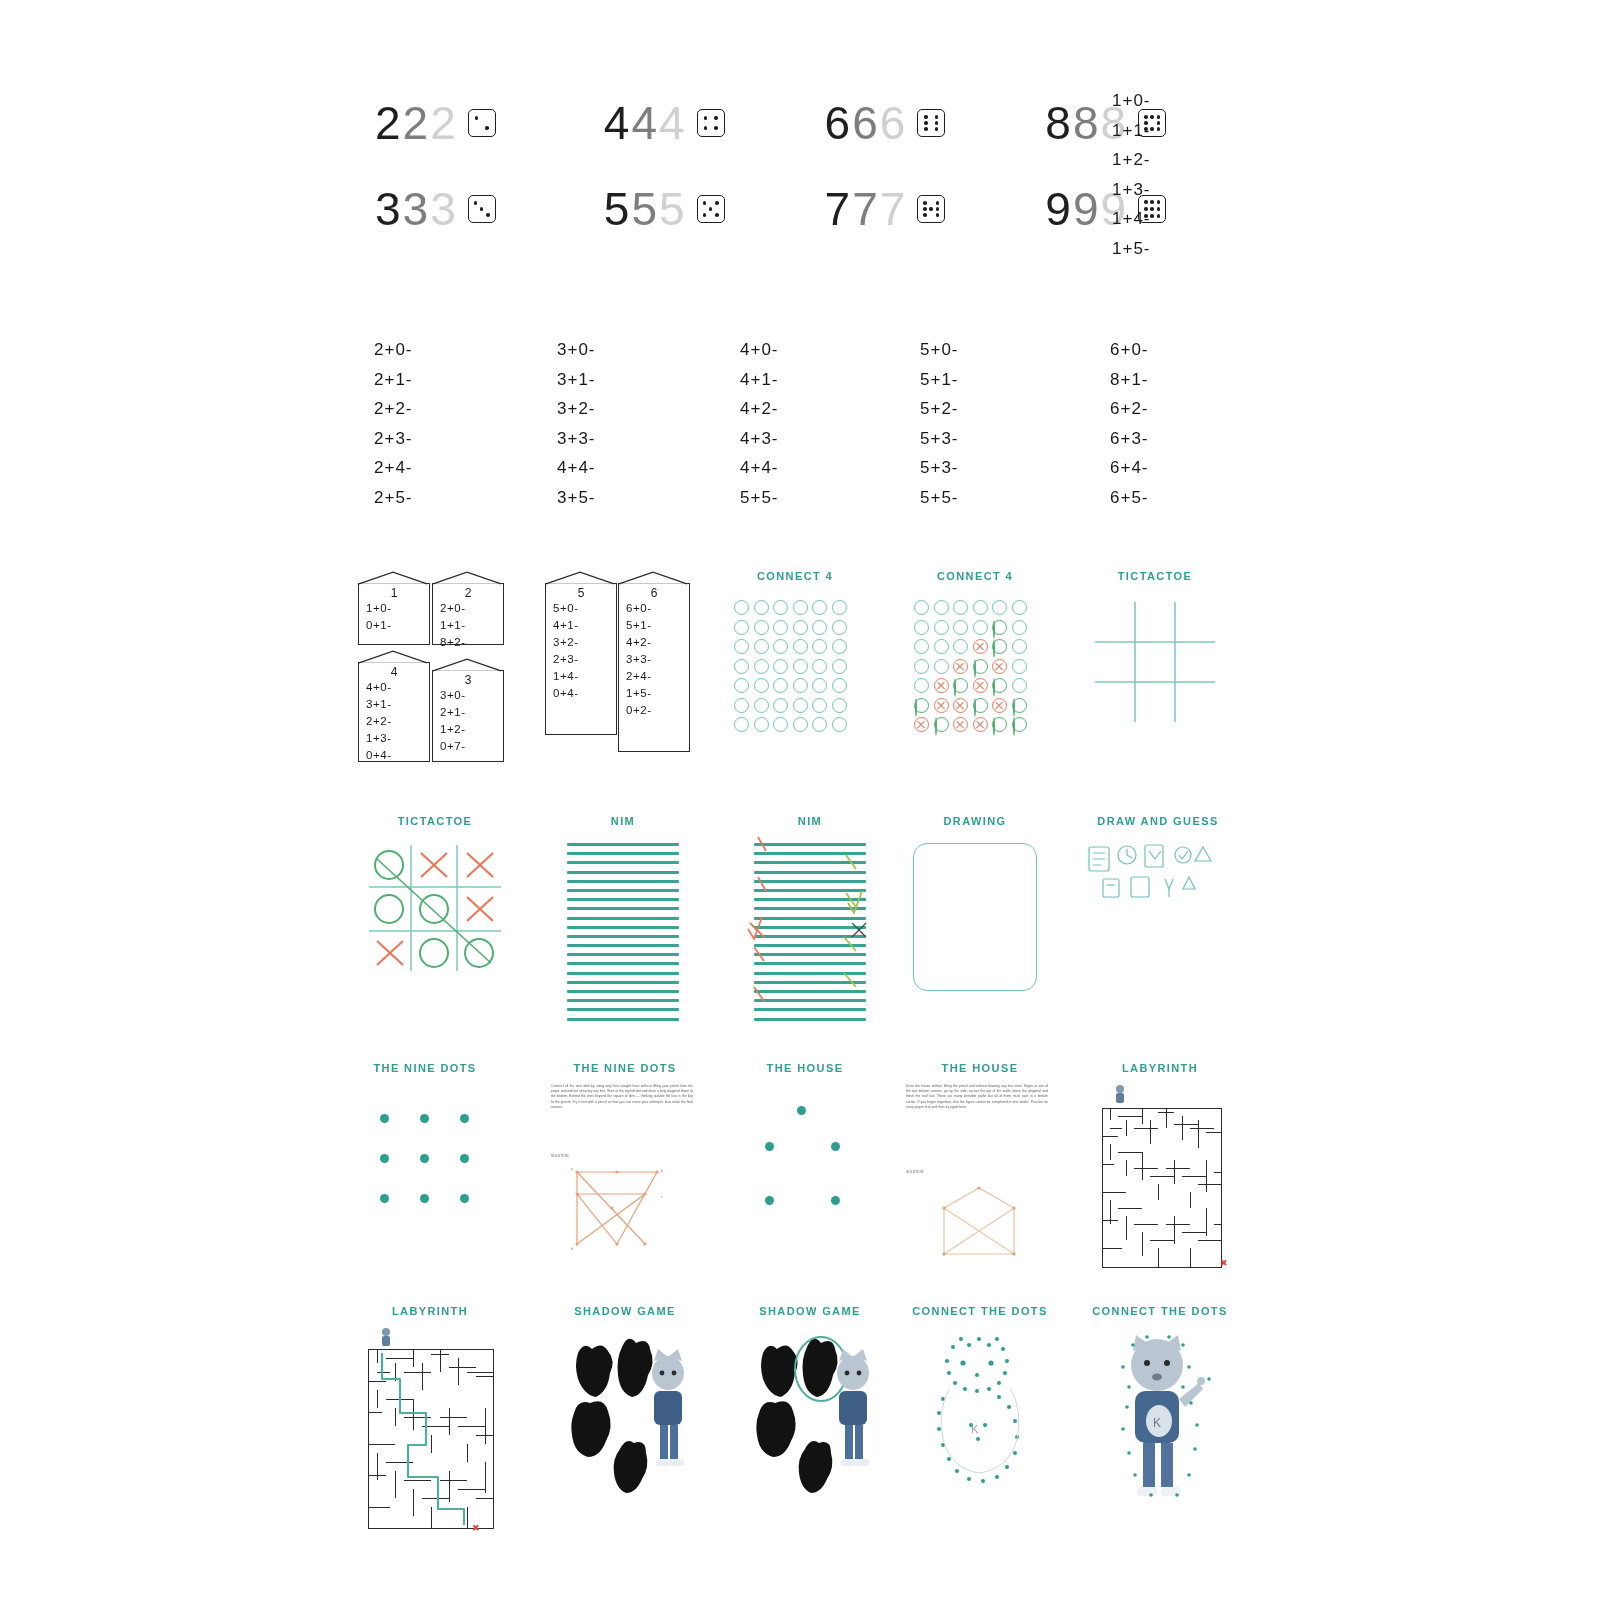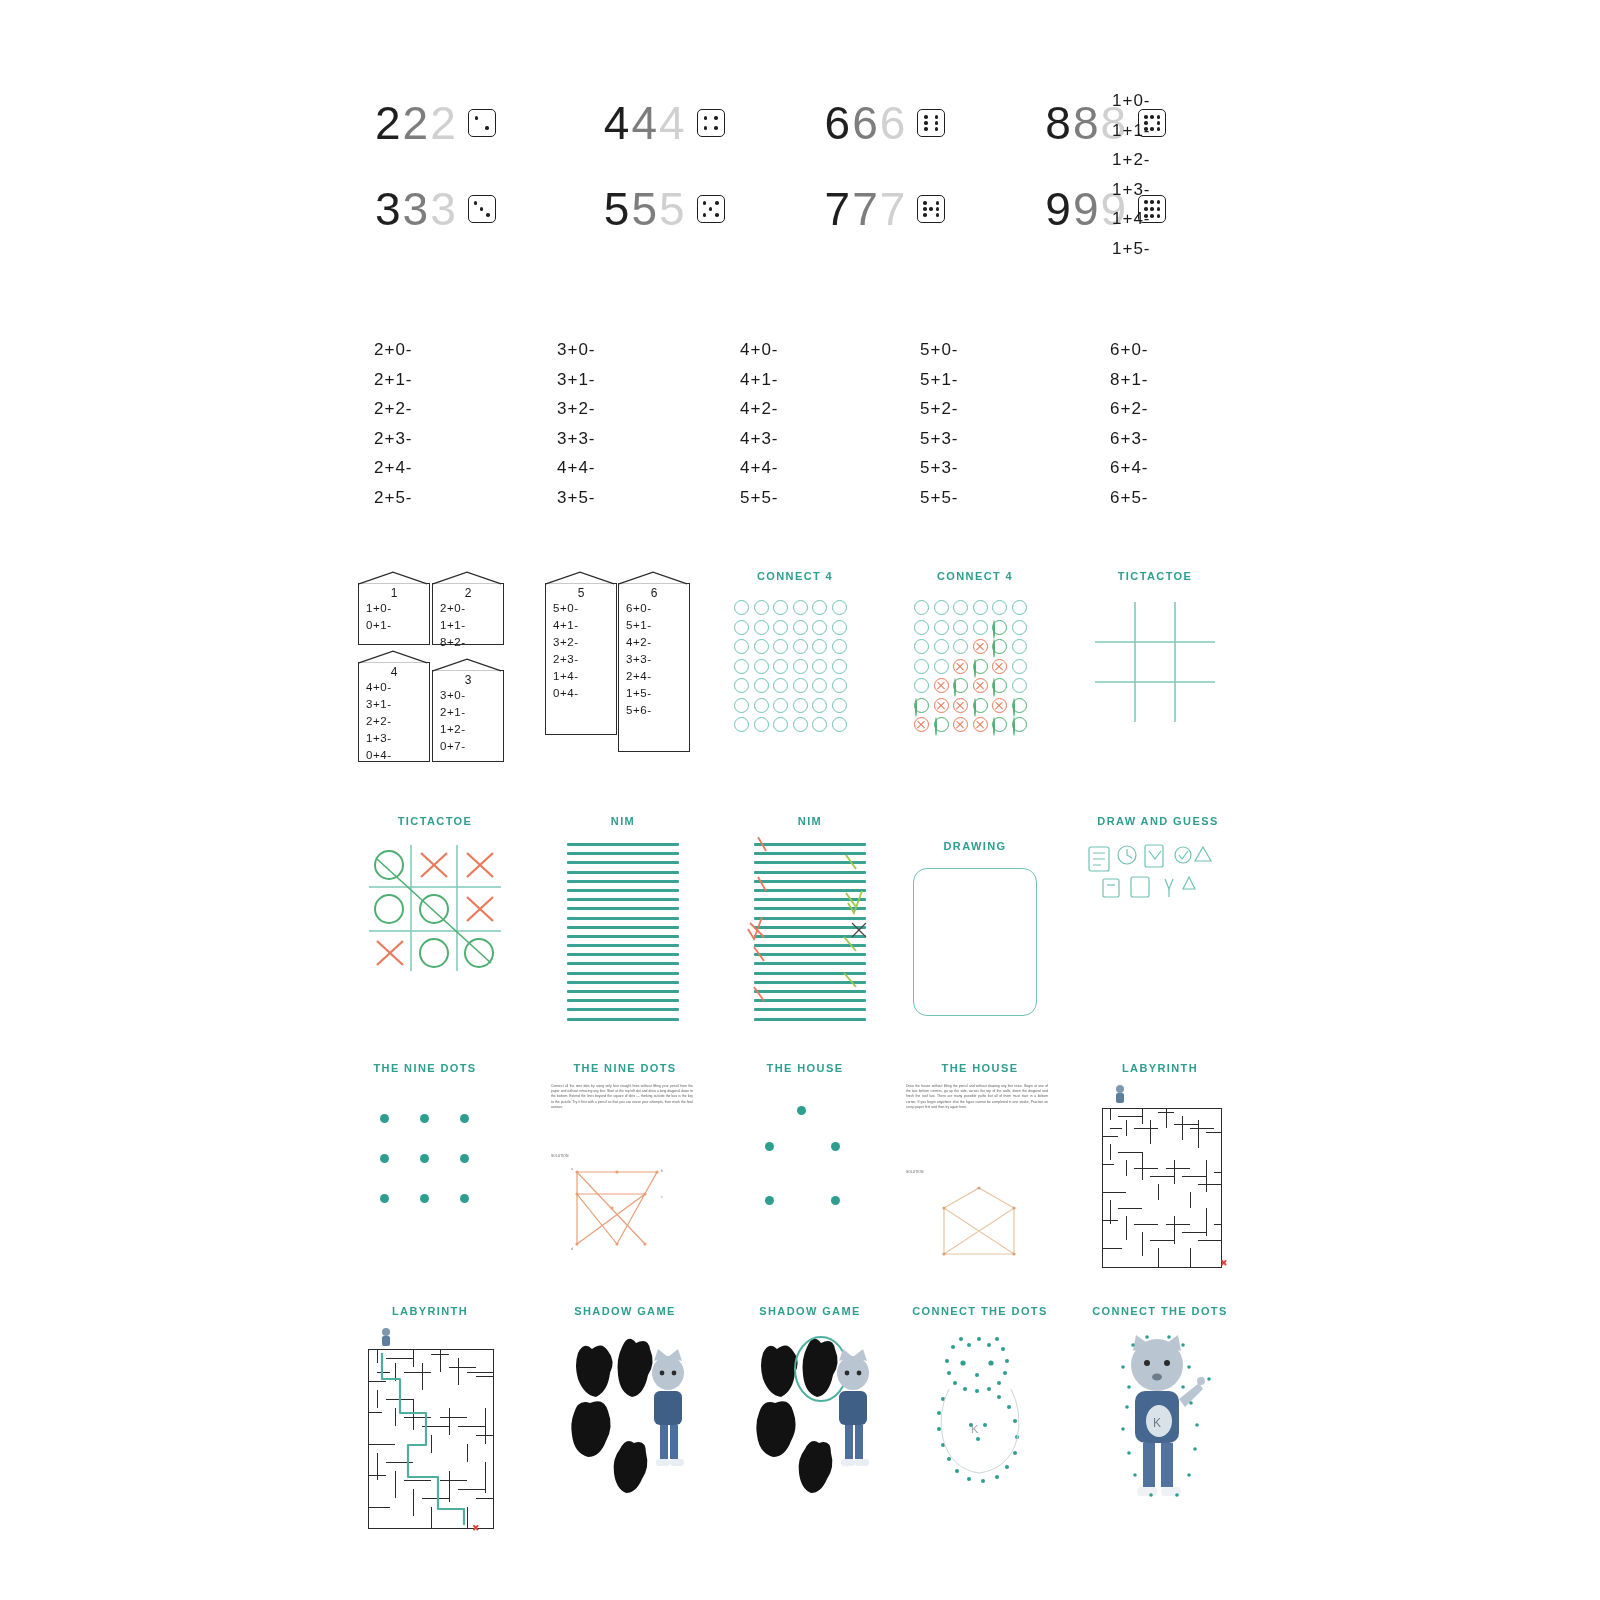--- a/index.html
+++ b/index.html
@@ -385,21 +385,21 @@
     <svg class="roof" width="72" height="14" viewBox="0 0 72 14" style="top:-13px;left:-1px;">
       <polyline points="1,13 36,1 71,13" fill="#fff" stroke="#2b2b2b" stroke-width="1.4"></polyline>
     </svg>
     <div class="house-num">6</div>
     <div class="house-sums">6+0-</div>
     <div class="house-sums">5+1-</div>
     <div class="house-sums">4+2-</div>
     <div class="house-sums">3+3-</div>
     <div class="house-sums">2+4-</div>
     <div class="house-sums">1+5-</div>
-    <div class="house-sums">5+6-</div>
+    <div class="house-sums">0+2-</div>
   </div>
 
   <div class="card" style="left:720px;top:570px;width:150px;height:190px;">
     <div class="card-title">CONNECT 4</div>
     <div class="c4grid" style="margin:18px auto 0;width:122px;grid-template-columns:repeat(6,15px);">
       <div class="c4cell"></div>
         <div class="c4cell"></div>
         <div class="c4cell"></div>
         <div class="c4cell"></div>
         <div class="c4cell"></div>
@@ -621,21 +621,21 @@
           <polyline points="108,66 114,76 122,54"></polyline>
         </g>
         <g stroke="#4a4a4a" stroke-width="1.3" fill="none">
           <line x1="112" y1="86" x2="126" y2="100"></line>
             <line x1="126" y1="86" x2="112" y2="100"></line>
         </g>
       </svg>
     </div>
   </div>
 
-  <div class="card" style="left:900px;top:840px;width:150px;height:190px;">
+  <div class="card" style="left:900px;top:815px;width:150px;height:190px;">
     <div class="card-title">DRAWING</div>
     <div class="drawbox" style="margin:16px auto 0;width:124px;height:148px;"></div>
   </div>
 
   <div class="card" style="left:1078px;top:815px;width:160px;height:100px;">
     <div class="card-title">DRAW AND GUESS</div>
     <svg width="150" height="78" viewBox="0 0 150 78" style="display:block;margin:10px auto 0;">
       <g stroke="#6fc2b4" fill="none" stroke-width="1.2">
         <rect x="6" y="10" width="20" height="24" rx="2"></rect>
         <path d="M10 16 h12 M10 22 h12 M10 28 h8"></path>

